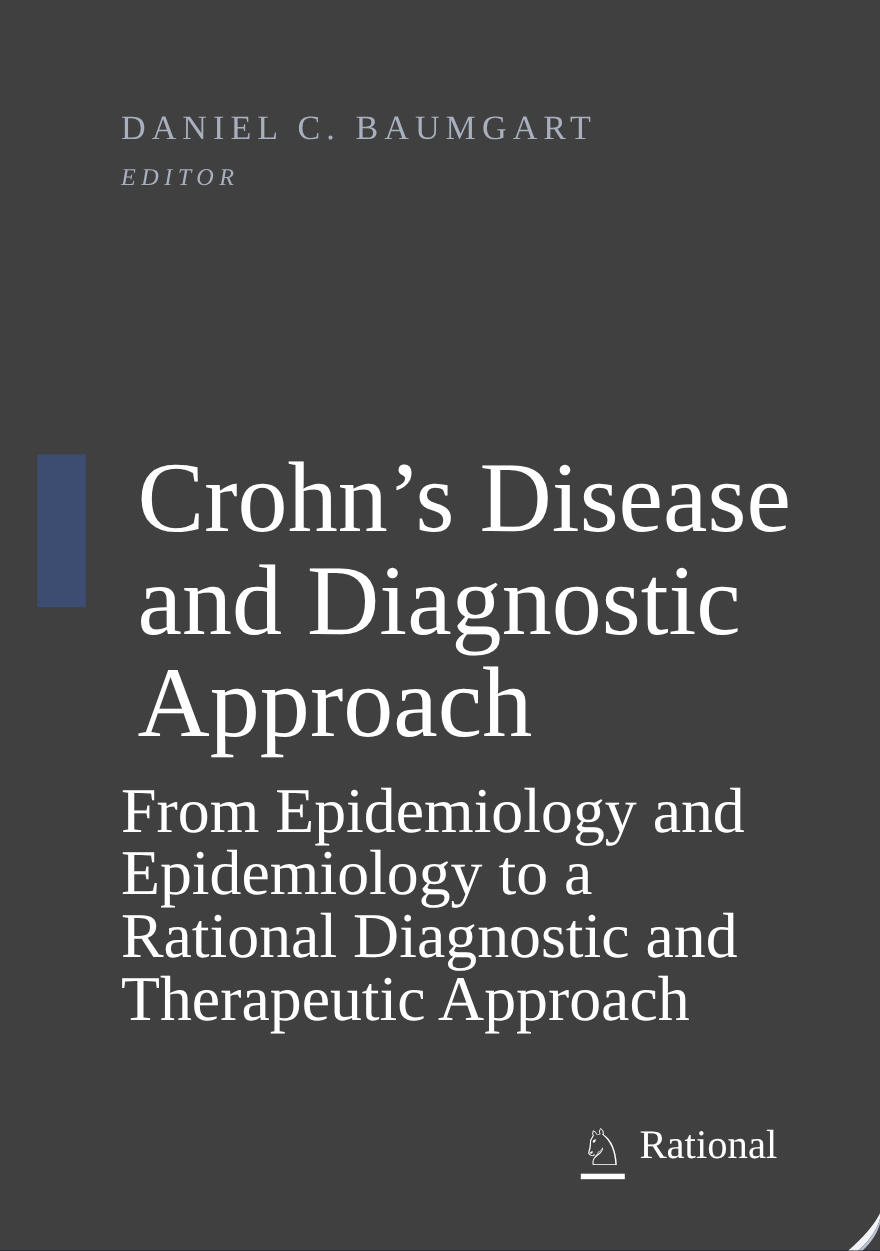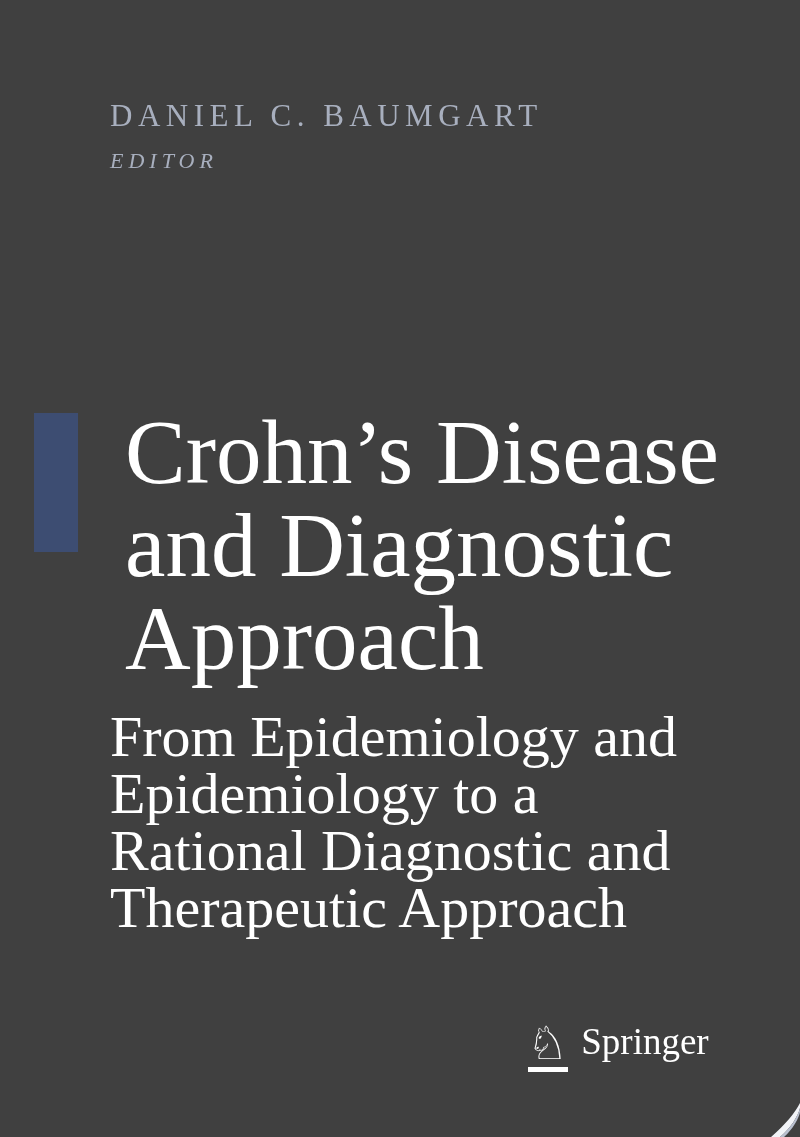--- a/index.html
+++ b/index.html
@@ -130,21 +130,21 @@
     <span>Epidemiology to a</span>
     <span>Rational Diagnostic and</span>
     <span>Therapeutic Approach</span>
   </h2>
 
   <div class="publisher">
     <div class="horse-wrap">
       <span class="horse-glyph">♘</span>
       <span class="logo-underline"></span>
     </div>
-    <span class="publisher-name">Springer</span>
+    <span class="publisher-name">Rational</span>
   </div>
 
   <svg class="page-curl" viewBox="0 0 34 42" xmlns="http://www.w3.org/2000/svg">
     <path d="M34 8 C29 18 19 30 5 42 L14 42 C25 33 32 21 34 13 Z" fill="#f2f4f8"></path>
     <path d="M34 13 C32 21 25 33 14 42 L18 42 C27 34 33 23 34 17 Z" fill="#b9c0d0"></path>
   </svg>
 
 </div>
 
 </body></html>

